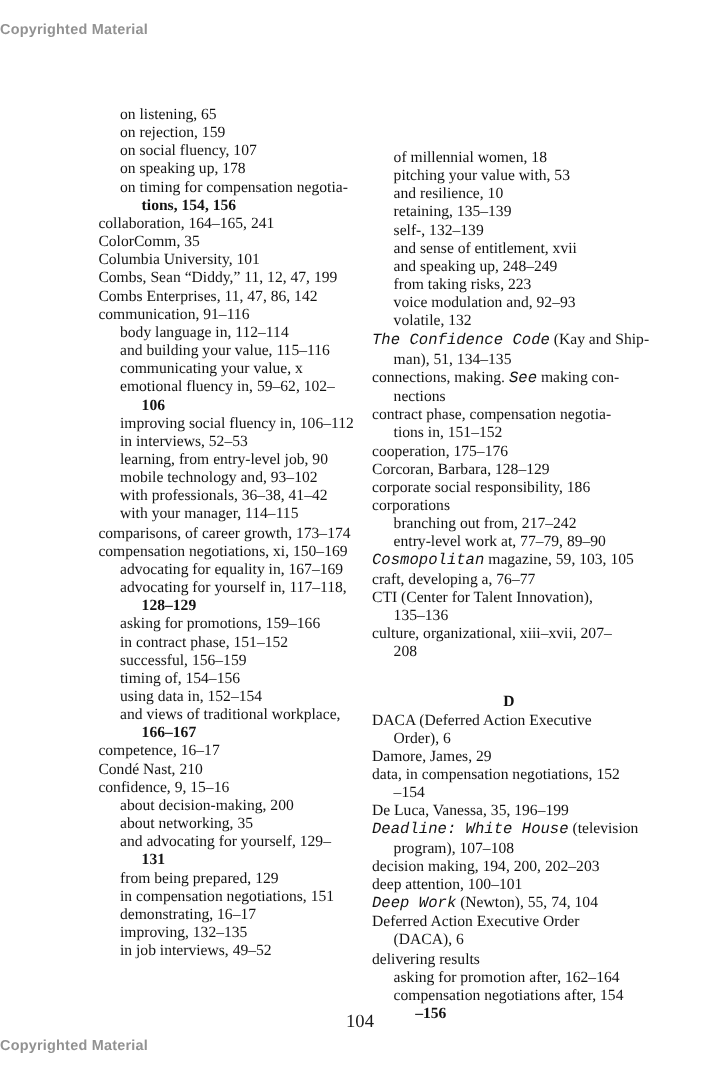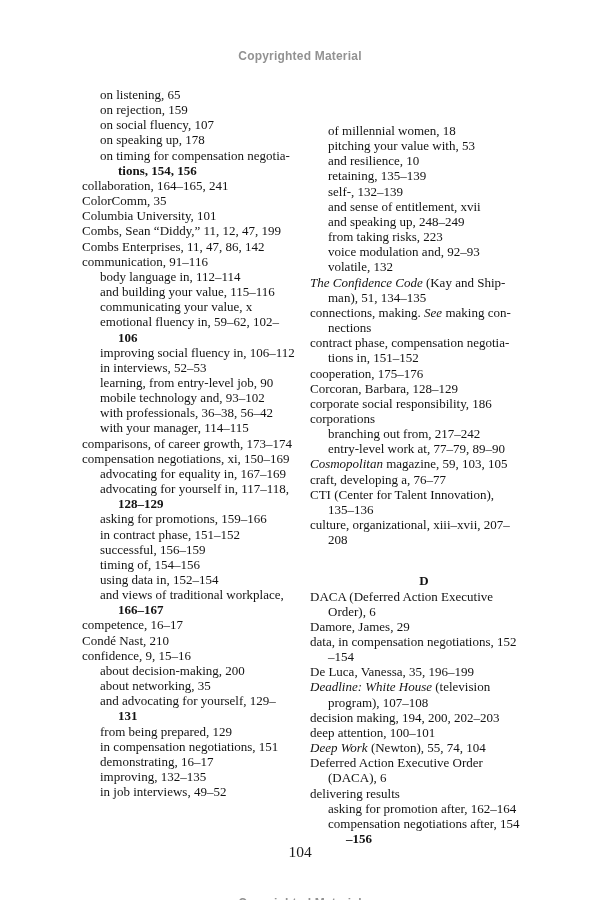--- a/index.html
+++ b/index.html
@@ -8,27 +8,25 @@
     width: 600px;
     height: 900px;
     background: #ffffff;
     font-family: "Liberation Serif", "DejaVu Serif", serif;
     color: #131313;
     overflow: hidden;
   }
   .watermark {
     position: absolute;
     left: 0; right: 0;
-    text-align: center;
     font-family: "Liberation Sans", "DejaVu Sans", sans-serif;
     font-weight: bold;
     font-size: 12px;
     color: #929292;
     letter-spacing: 0.2px;
-    margin-top: 32px;
   }
   #watermark-top { top: 17px; }
   #watermark-bottom { top: 864px; }
   #page-number {
     position: absolute;
     left: 0; right: 0;
     top: 843px;
     text-align: center;
     font-size: 15.5px;
     color: #1a1a1a;
@@ -38,21 +36,21 @@
     top: 87px;
     font-size: 13px;
     line-height: 15.15px;
   }
   #col-left  { left: 82px;  width: 224px; }
   #col-right { left: 310px; width: 228px; margin-top: 36px; }
   .line { white-space: nowrap; }
   .ind0 { padding-left: 0; }
   .ind1 { padding-left: 18px; }
   .ind2 { padding-left: 36px; font-weight: bold; }
-  .it { font-style: italic; }
+  .it { font-style: italic; font-family: Liberation Mono, monospace; }
   .section-head {
     text-align: center;
     font-weight: bold;
     margin-top: 26px;
   }
 </style>
 </head>
 <body>
 
 <div id="page">
@@ -73,21 +71,21 @@
       <div class="line ind0"><span>communication, 91–116</span></div>
       <div class="line ind1"><span>body language in, 112–114</span></div>
       <div class="line ind1"><span>and building your value, 115–116</span></div>
       <div class="line ind1"><span>communicating your value, x</span></div>
       <div class="line ind1"><span>emotional fluency in, 59–62, 102–</span></div>
       <div class="line ind2"><span>106</span></div>
       <div class="line ind1"><span>improving social fluency in, 106–112</span></div>
       <div class="line ind1"><span>in interviews, 52–53</span></div>
       <div class="line ind1"><span>learning, from entry-level job, 90</span></div>
       <div class="line ind1"><span>mobile technology and, 93–102</span></div>
-      <div class="line ind1"><span>with professionals, 36–38, 56–42</span></div>
+      <div class="line ind1"><span>with professionals, 36–38, 41–42</span></div>
       <div class="line ind1"><span>with your manager, 114–115</span></div>
       <div class="line ind0"><span>comparisons, of career growth, 173–174</span></div>
       <div class="line ind0"><span>compensation negotiations, xi, 150–169</span></div>
       <div class="line ind1"><span>advocating for equality in, 167–169</span></div>
       <div class="line ind1"><span>advocating for yourself in, 117–118,</span></div>
       <div class="line ind2"><span>128–129</span></div>
       <div class="line ind1"><span>asking for promotions, 159–166</span></div>
       <div class="line ind1"><span>in contract phase, 151–152</span></div>
       <div class="line ind1"><span>successful, 156–159</span></div>
       <div class="line ind1"><span>timing of, 154–156</span></div>

